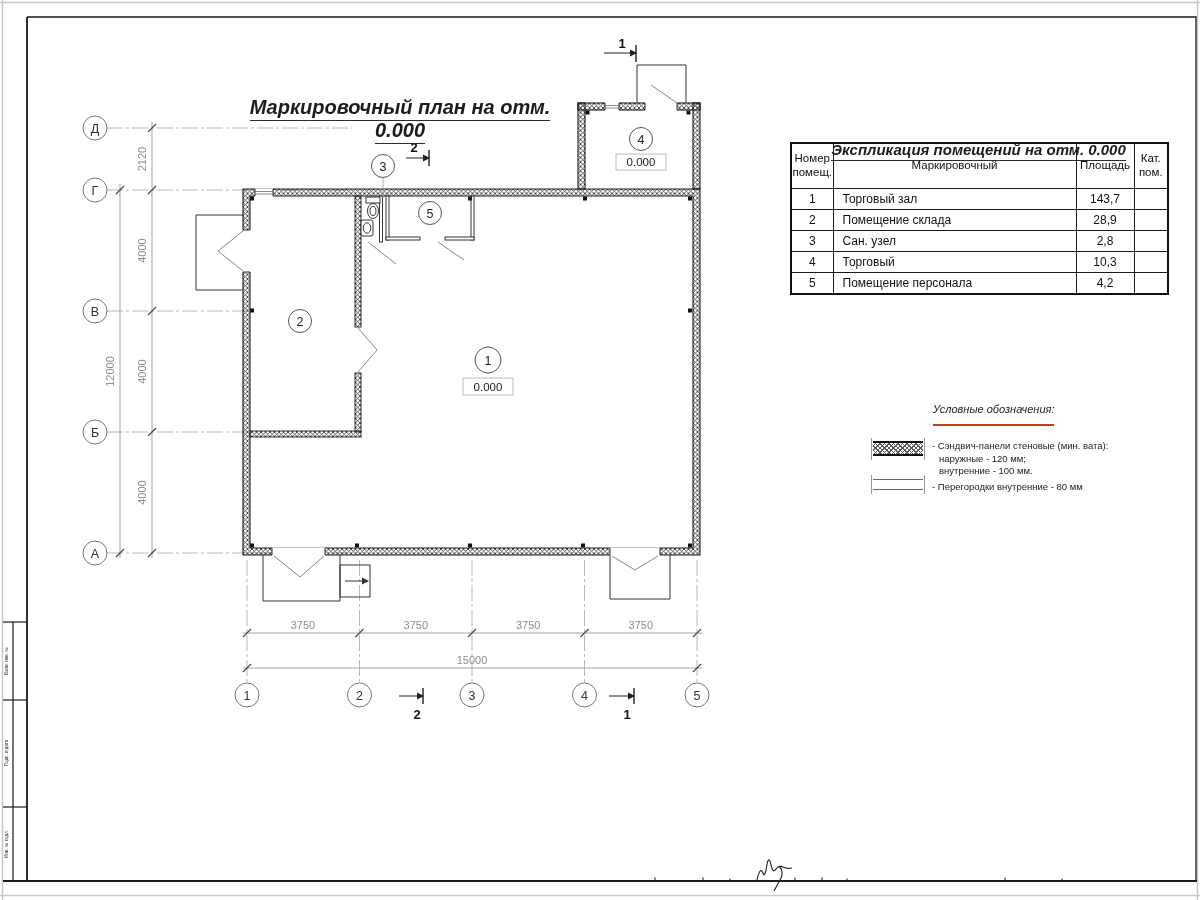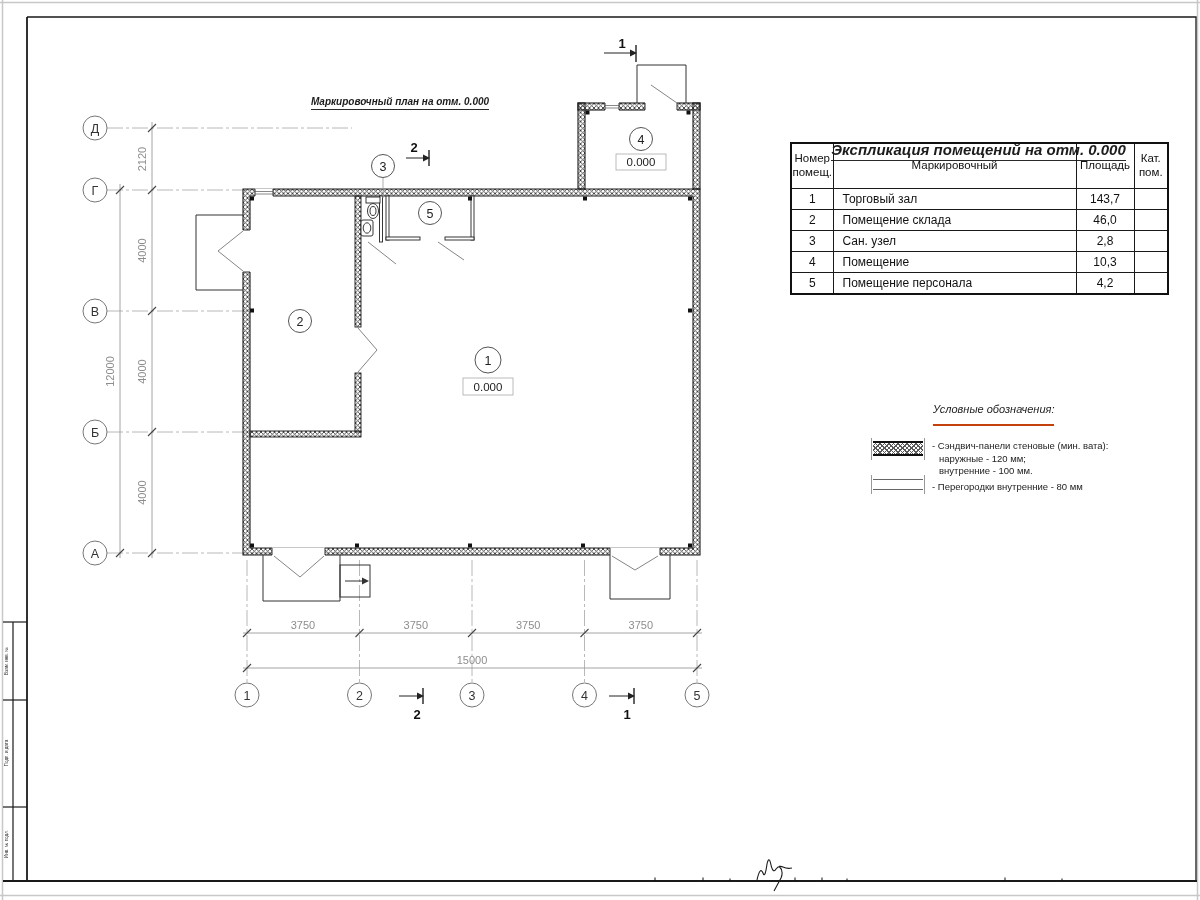--- a/index.html
+++ b/index.html
@@ -1,21 +1,21 @@
 <!DOCTYPE html>
 <html><head>
 <meta charset="utf-8">
 <style>
   html,body{margin:0;padding:0;background:#fff;}
   .page{position:relative;width:1200px;height:900px;background:#fff;overflow:hidden;
         font-family:"Liberation Sans",sans-serif;}
   .abs{position:absolute;}
   svg{position:absolute;left:0;top:0;}
   .dwg-title{left:240px;top:96px;width:320px;text-align:center;
-    font-size:10px;font-style:italic;font-weight:600;color:#1c1c1c;}
+    font-size:20px;font-style:italic;font-weight:600;color:#1c1c1c;}
   .dwg-title span{border-bottom:1.2px solid #2a2a2a;padding-bottom:2px;}
   .sch-title{left:790px;top:101px;width:377px;text-align:center;
     font-size:15px;font-style:italic;font-weight:600;color:#1c1c1c;margin-top:40px;}
   .sch-title span{border-bottom:1.2px solid #2a2a2a;padding-bottom:2px;}
   table.sched{left:790px;top:142px;width:377px;border-collapse:collapse;table-layout:fixed;
     position:absolute;border:2px solid #111;}
   table.sched td,table.sched th{border:1.1px solid #1a1a1a;padding:0;color:#111;
     overflow:hidden;white-space:nowrap;}
   table.sched th{font-weight:normal;font-size:11.5px;line-height:1.2;height:44px;
     text-align:center;vertical-align:middle;white-space:normal;}
@@ -324,32 +324,32 @@
   </tr>
   <tr>
     <td class="c-num">1</td>
     <td class="c-name">Торговый зал</td>
     <td class="c-area">143,7</td>
     <td class="c-cat"></td>
   </tr>
   <tr>
     <td class="c-num">2</td>
     <td class="c-name">Помещение склада</td>
-    <td class="c-area">46,0</td>
+    <td class="c-area">28,9</td>
     <td class="c-cat"></td>
   </tr>
   <tr>
     <td class="c-num">3</td>
     <td class="c-name">Сан. узел</td>
     <td class="c-area">2,8</td>
     <td class="c-cat"></td>
   </tr>
   <tr>
     <td class="c-num">4</td>
-    <td class="c-name">Помещение</td>
+    <td class="c-name">Торговый</td>
     <td class="c-area">10,3</td>
     <td class="c-cat"></td>
   </tr>
   <tr>
     <td class="c-num">5</td>
     <td class="c-name">Помещение персонала</td>
     <td class="c-area">4,2</td>
     <td class="c-cat"></td>
   </tr>
 </tbody>

